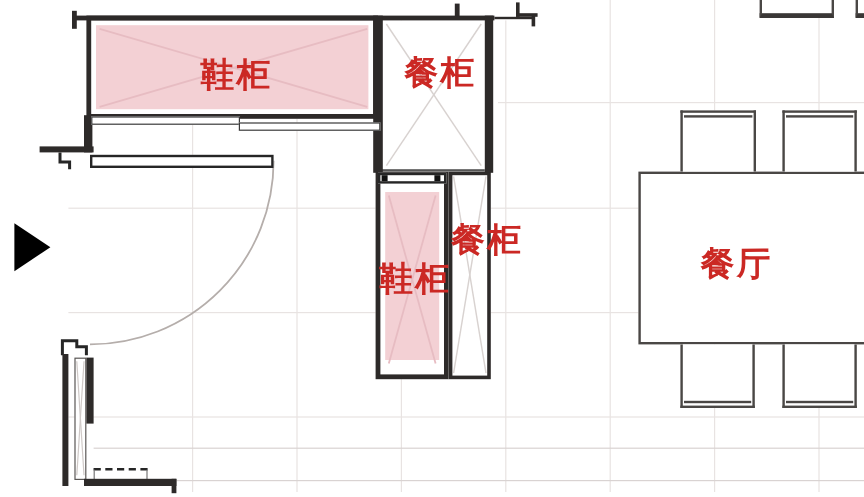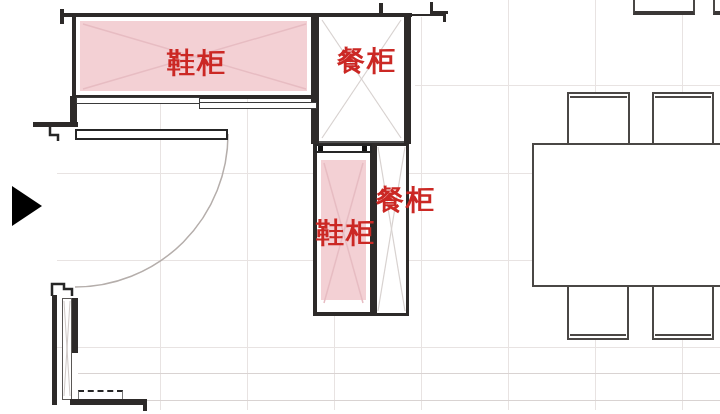--- a/index.html
+++ b/index.html
@@ -128,14 +128,15 @@
 
   <div class="wall" style="left:430px;top:2px;width:3px;height:12px;"></div>
   <div class="wall" style="left:430px;top:11px;width:18px;height:3px;"></div>
 
   <div id="entry-arrow"></div>
 
   <div class="lbl" style="left:197px;top:63px;">鞋柜</div>
   <div class="lbl" style="left:367px;top:61px;">餐柜</div>
   <div class="lbl" style="left:346px;top:233px;">鞋柜</div>
   <div class="lbl" style="left:406px;top:200px;">餐柜</div>
+  <div class="lbl" style="left:614px;top:220px;">餐厅</div>
 
 </div>
 
 </body></html>

